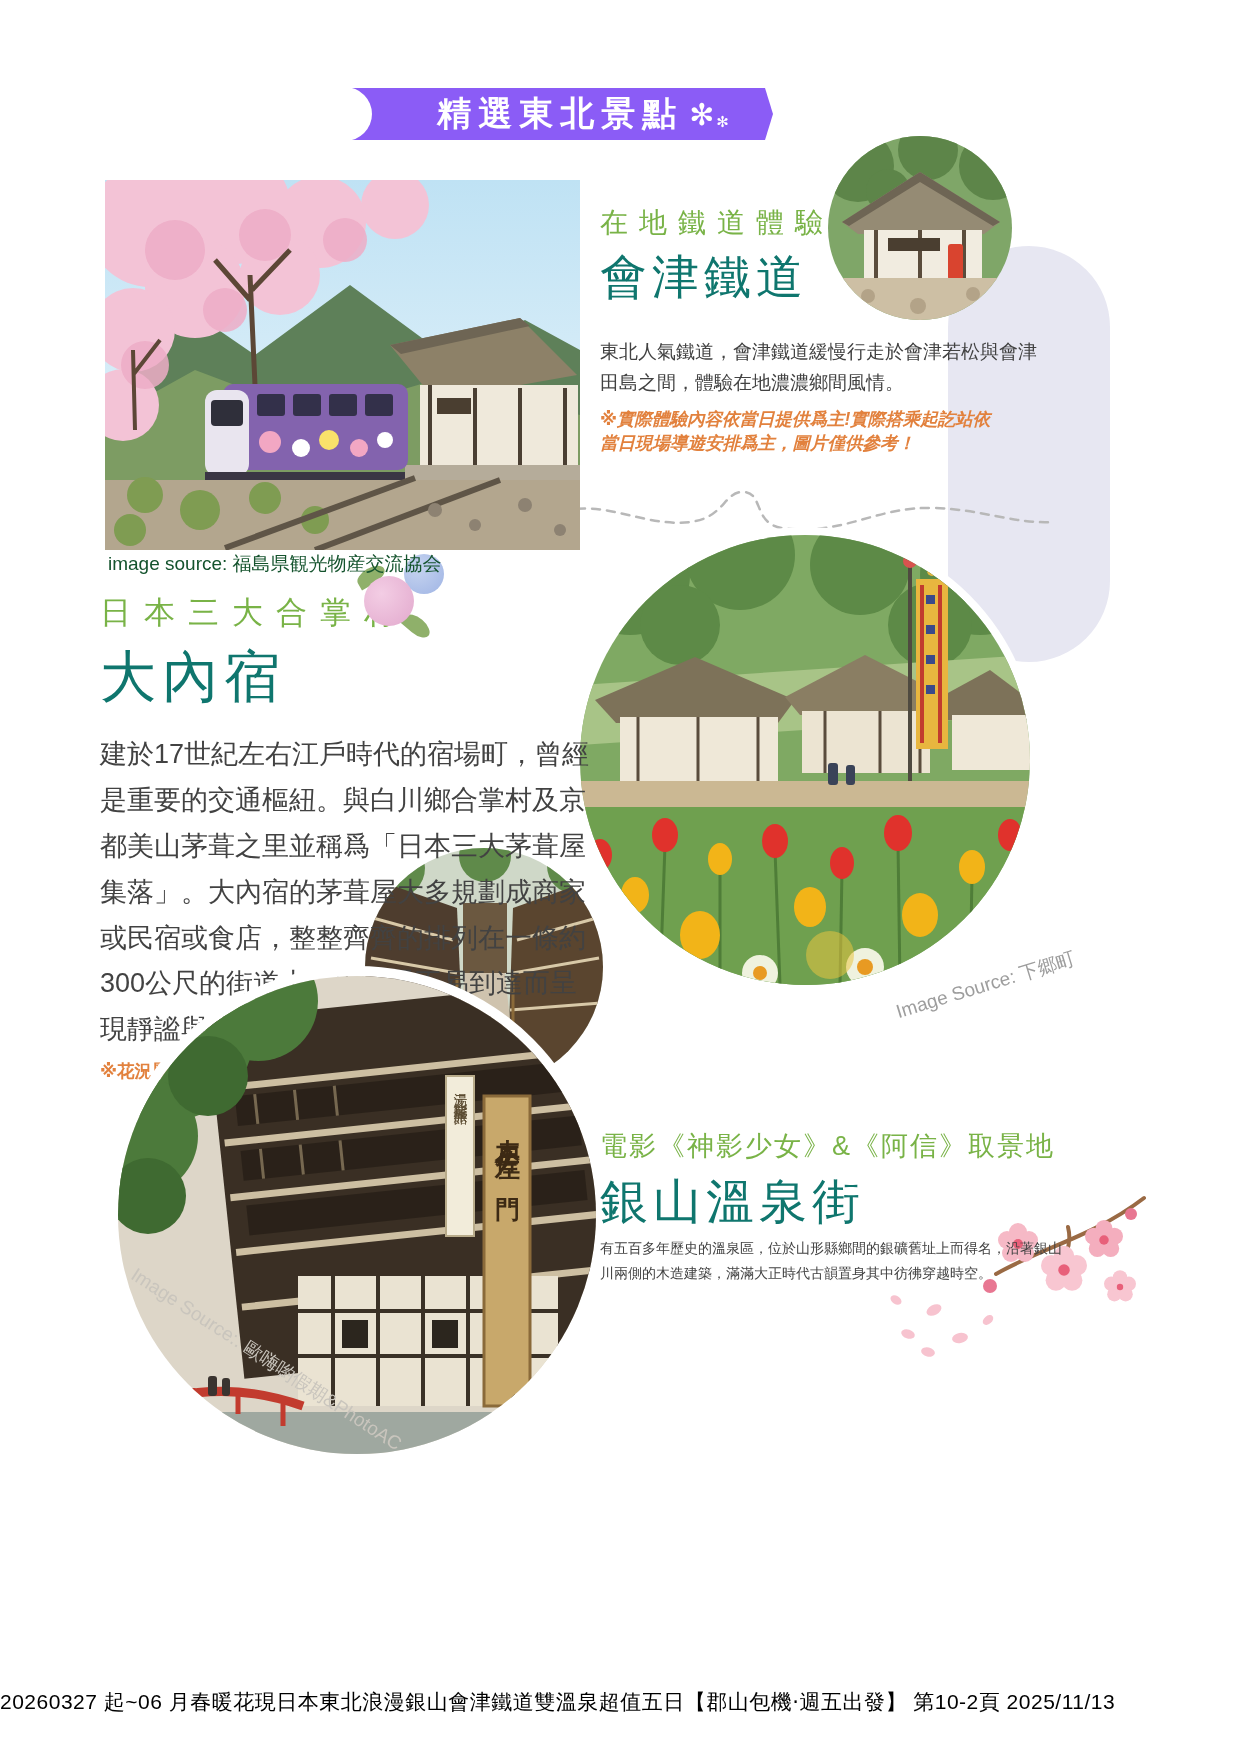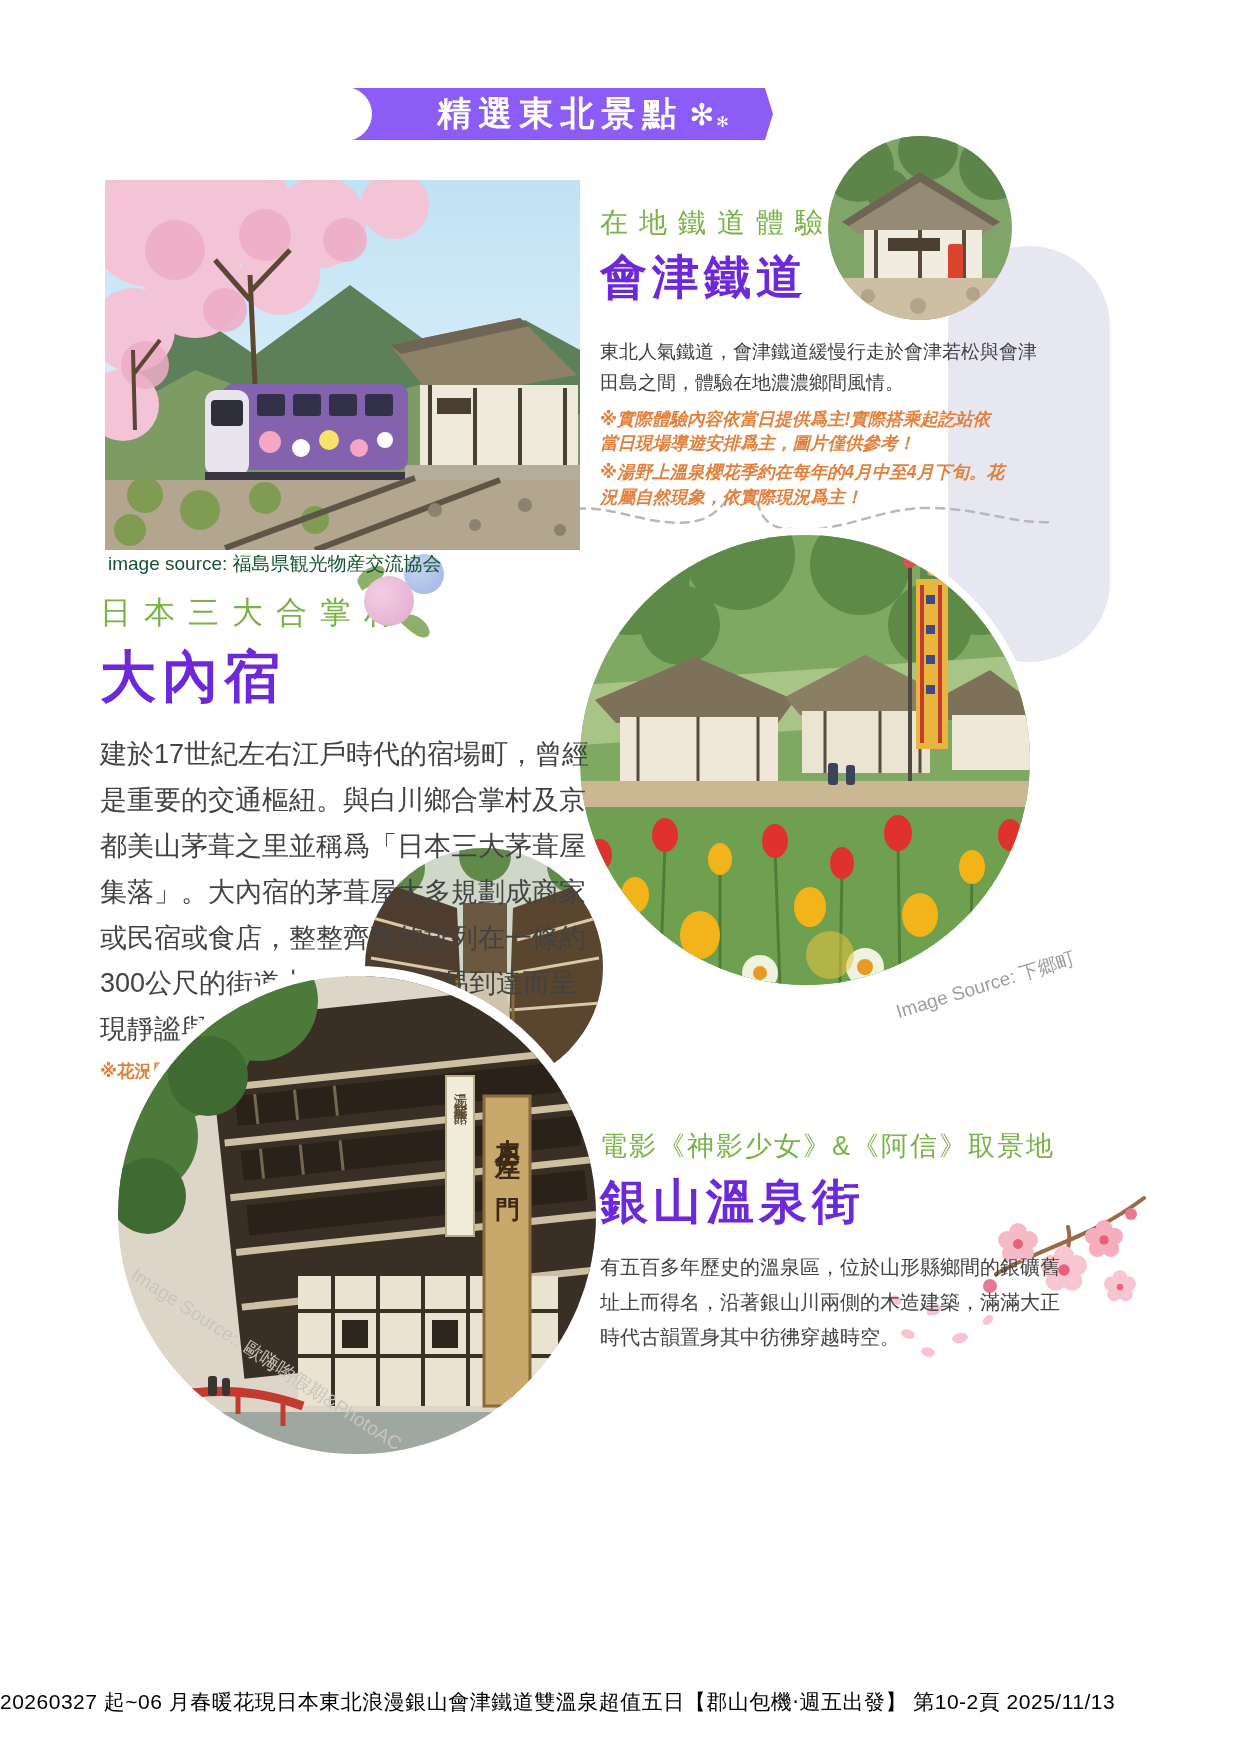--- a/index.html
+++ b/index.html
@@ -53,41 +53,41 @@
     left:492px; top:1118px; height:300px; font-size:25px; font-weight:700;
     color:#3d2a14; letter-spacing:6px;
   }
   .ginzan-banner {
     left:452px; top:1082px; height:170px; font-size:14px; color:#5a4a30; letter-spacing:2px;
   }
 
   
   .section { position:absolute; z-index:2; }
   .tagline { color:#79b347; font-weight:500; }
-  .title   { color:#6d28d9; font-weight:700; }
+  .title   { color:#0f766e; font-weight:400; }
   .body    { color:#424242; }
   .note    { color:#e2813d; font-weight:600; }
 
   .sec1 { left:600px; top:204px; width:442px; }
   .sec1 .tagline { font-size:28px; letter-spacing:11px; }
   .sec1 .title   { font-size:47px; letter-spacing:5px; margin-top:4px; }
   .sec1 .body    { font-size:19px; line-height:1.62; margin-top:28px; width:442px; }
   .sec1 .notes   { margin-top:8px; width:404px; }
   .sec1 .note    { font-size:17.5px; line-height:1.42; margin-top:4px;font-style:italic; }
 
   .sec2 { left:100px; top:592px; width:500px; }
   .sec2 .tagline { font-size:31px; letter-spacing:13px; }
   .sec2 .title   { font-size:56px; letter-spacing:6px; margin-top:6px; }
   .sec2 .body    { font-size:27px; line-height:1.7; margin-top:16px; width:500px; }
   .sec2 .note    { font-size:17.5px; margin-top:6px; }
 
   .sec3 { left:600px; top:1128px; width:465px; }
   .sec3 .tagline { font-size:27px; letter-spacing:2px; }
   .sec3 .title   { font-size:48px; letter-spacing:5px; margin-top:6px; }
-  .sec3 .body    { font-size:20px; line-height:1.75; margin-top:16px; width:465px; }
+  .sec3 .body    { font-size:14px; line-height:1.75; margin-top:2px; width:465px; }
 
   .hydrangea { position:absolute; left:362px; top:554px; width:86px; height:86px; z-index:2; }
   .hyd-blue { position:absolute; right:4px; top:0; width:40px; height:40px; border-radius:50%;
               background:radial-gradient(circle at 35% 35%, #c6d4f0, #9fb4e4); }
   .hyd-pink { position:absolute; left:2px; top:22px; width:50px; height:50px; border-radius:50%;
               background:radial-gradient(circle at 35% 35%, #f3cde4, #e2a9cd); }
   .hyd-leaf1, .hyd-leaf2 { position:absolute; width:30px; height:16px; border-radius:50% 50% 50% 0;
               background:#8fb06a; }
   .hyd-leaf1 { left:-6px; top:14px; transform:rotate(-30deg); }
   .hyd-leaf2 { left:40px; top:64px; transform:rotate(40deg); }
@@ -226,21 +226,20 @@
         </g>
     </svg>
   </div>
 
   <div class="section sec1">
     <div class="tagline">在地鐵道體驗</div>
     <div class="title">會津鐵道</div>
     <div class="body">東北人氣鐵道，會津鐵道緩慢行走於會津若松與會津田島之間，體驗在地濃濃鄉間風情。</div>
     <div class="notes">
       <p class="note">※實際體驗內容依當日提供爲主!實際搭乘起訖站依當日現場導遊安排爲主，圖片僅供參考！</p>
-      <p class="note">※湯野上溫泉櫻花季約在每年的4月中至4月下旬。花況屬自然現象，依實際現況爲主！</p>
     </div>
   </div>
 
   <svg class="dashline" width="520" height="70" viewBox="0 0 520 70">
     <path d="M8,34 C60,12 100,46 150,40 C185,36 184,8 205,10 C223,12 214,42 242,46 C305,54 335,24 395,26 C445,28 475,42 512,40" fill="none" stroke="#b8b8b8" stroke-width="2.5" stroke-dasharray="8 7" stroke-linecap="round"></path>
   </svg>
 
   <div class="circle circle-tulip">
     <svg width="450" height="450" viewBox="0 0 450 450">
       <rect width="450" height="450" fill="#7fa963"></rect>

